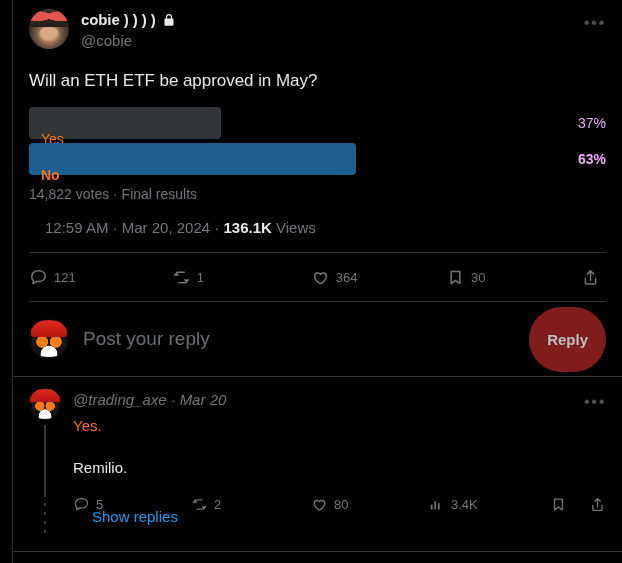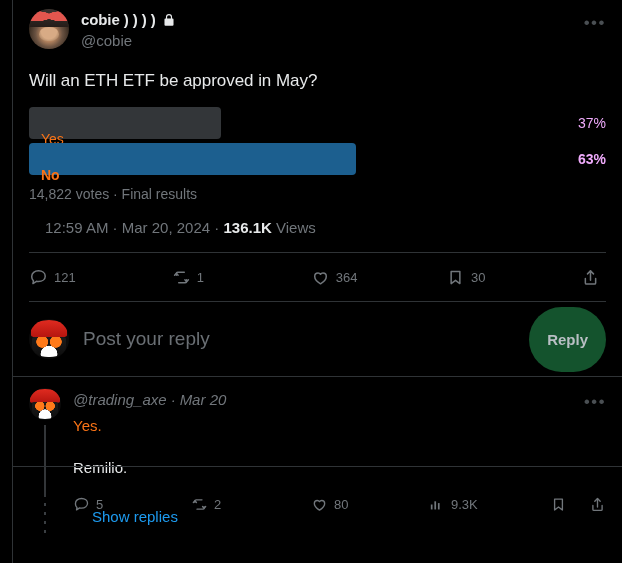--- a/index.html
+++ b/index.html
@@ -9,21 +9,21 @@
     height: 563px;
     background: #000000;
     font-family: "Liberation Sans", sans-serif;
     color: #e7e9ea;
     overflow: hidden;
   }
 
   .app {
     position: relative;
     width: 622px;
-    height: 467px;
+    height: 552px;
     background: #000000;
   }
 
   
   .col-border {
     position: absolute;
     left: 12px;
     top: 0;
     width: 1px;
     height: 563px;
@@ -251,21 +251,21 @@
 
   .composer-placeholder {
     flex: 1 1 auto;
     margin-left: 14px;
     font-size: 19px;
     color: #6a6f74;
     cursor: text;
   }
 
   .reply-btn {
-    background: #14532d;
+    background: #7f1d1d;
     color: #b9bfc4;
     font-size: 15px;
     font-weight: bold;
     border: none;
     border-radius: 9999px;
     padding: 24px 18px;
     cursor: pointer;
     font-family: "Liberation Sans", sans-serif;
   }
 
@@ -528,21 +528,21 @@
             </div>
 
             <div class="action r4">
               <span class="icon">
                 <svg width="17" height="17" viewBox="0 0 24 24" fill="#71767b">
                   <rect x="4" y="12" width="2.4" height="7"></rect>
                   <rect x="9" y="7.5" width="2.4" height="11.5"></rect>
                   <rect x="14" y="10" width="2.4" height="9"></rect>
                 </svg>
               </span>
-              <span>9.3K</span>
+              <span>3.4K</span>
             </div>
 
             <div class="action r5">
               <span class="icon">
                 <svg width="17" height="17" viewBox="0 0 24 24" fill="none" stroke="#71767b" stroke-width="1.9" stroke-linejoin="round">
                   <path d="M6.5 4.5h11v15.2L12 15.6l-5.5 4.1V4.5z"></path>
                 </svg>
               </span>
             </div>
 

